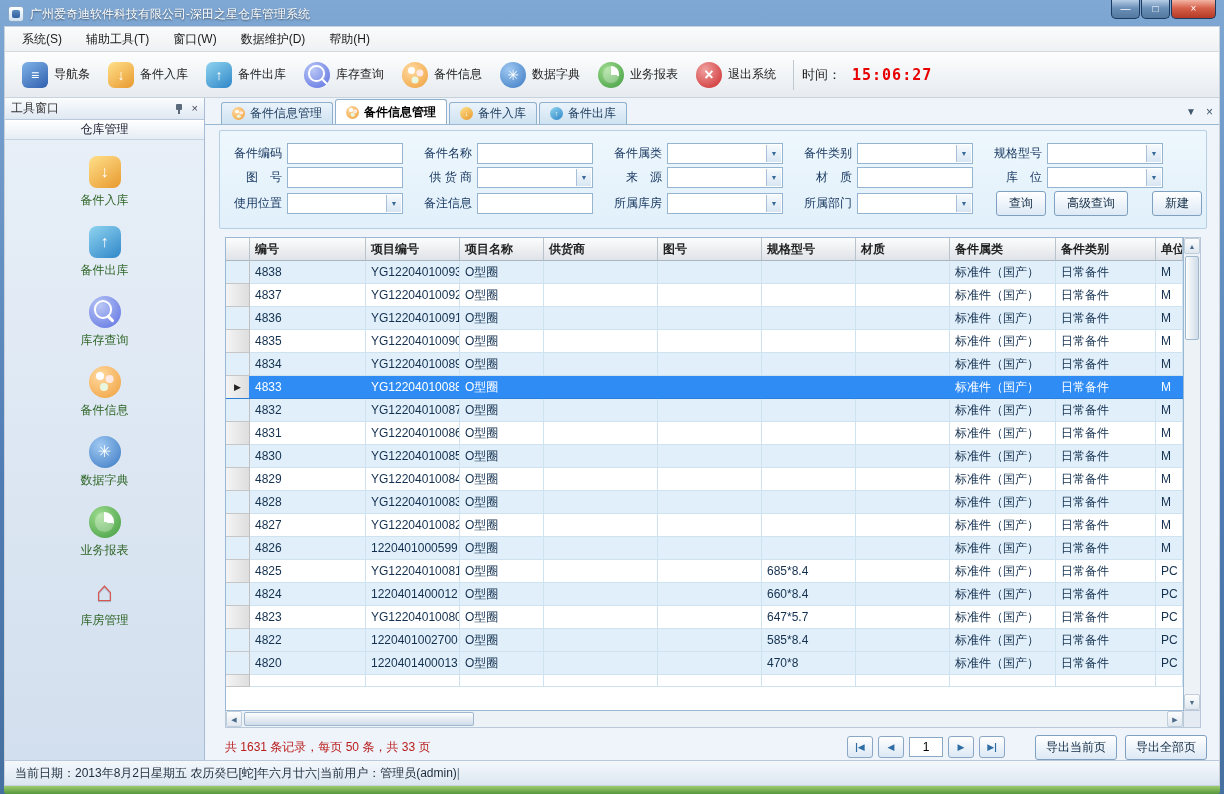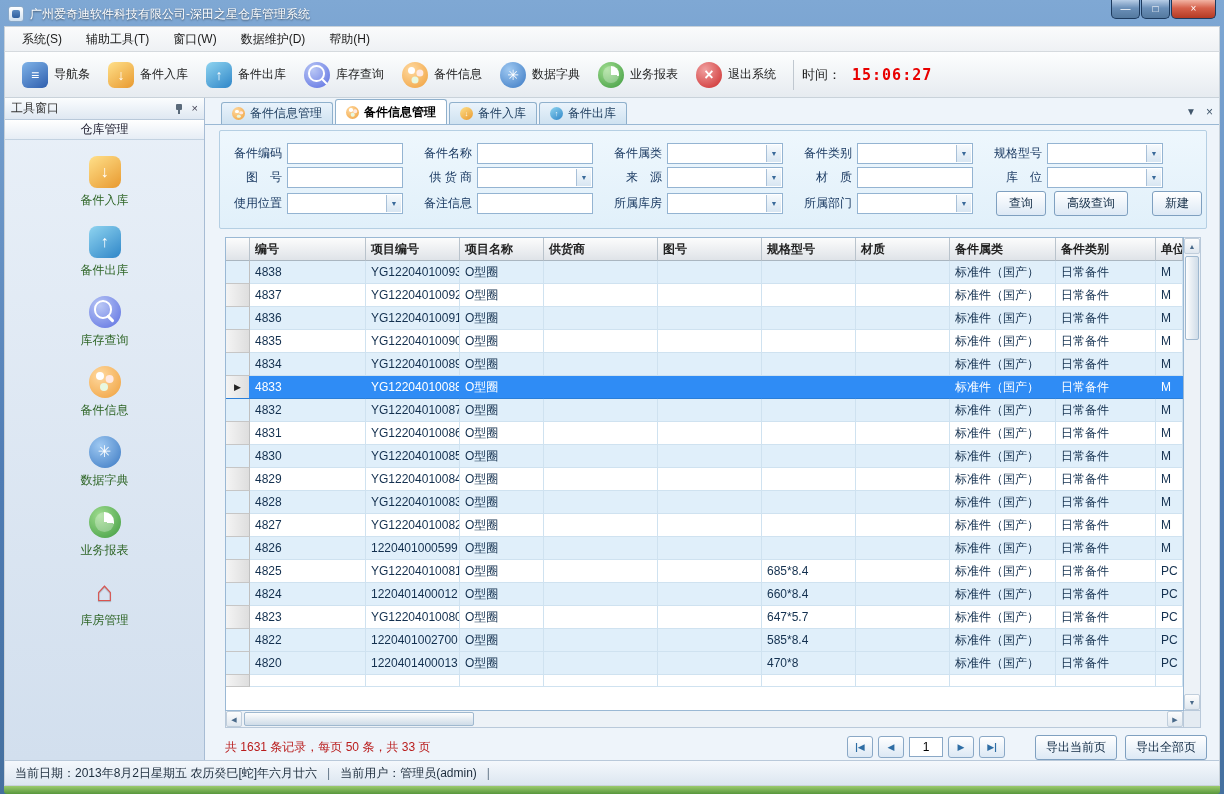--- a/index.html
+++ b/index.html
@@ -102,21 +102,21 @@
 
 .pager{margin:6px 12px 0 20px;height:30px;display:flex;align-items:center;}
 .pager-summary{color:#b91c1c;}
 .pager-right{margin-left:auto;display:flex;align-items:center;}
 .nav-btn{width:26px;height:22px;margin-left:5px;border:1px solid #8aa8c6;border-radius:3px;background:linear-gradient(#ffffff,#dce8f4);color:#2e6da4;font-size:9px;font-weight:bold;font-family:inherit;line-height:1;}
 .page-input{width:34px;height:20px;margin-left:5px;text-align:center;border:1px solid #8aa8c6;font-family:inherit;font-size:12px;}
 .export-wrap{display:flex;margin-left:22px;}
 .export-wrap .btn{margin-left:8px;padding:3px 10px;}
 .filler{flex:1;}
 
-.statusbar{height:22px;display:flex;align-items:center;gap:10px;padding:12px 10px;background:linear-gradient(#f4f8fc,#dce6f0);border:1px solid #c9d2da;border-top:1px solid #b9c9da;color:#1c2c3c;font-size:12px;white-space:nowrap;overflow:hidden;}
+.statusbar{height:22px;display:flex;align-items:center;padding:12px 10px;background:linear-gradient(#f4f8fc,#dce6f0);border:1px solid #c9d2da;border-top:1px solid #b9c9da;color:#1c2c3c;font-size:12px;white-space:nowrap;overflow:hidden;}
 .sep{color:#66788a;}
 .bottom-edge{height:8px;background:linear-gradient(#9ccb6e,#58973c);border-radius:0 0 3px 3px;}
 </style>
 </head>
 <body>
 
 <div class="window">
 
   <div class="titlebar">
     <span class="app-icon"></span>

